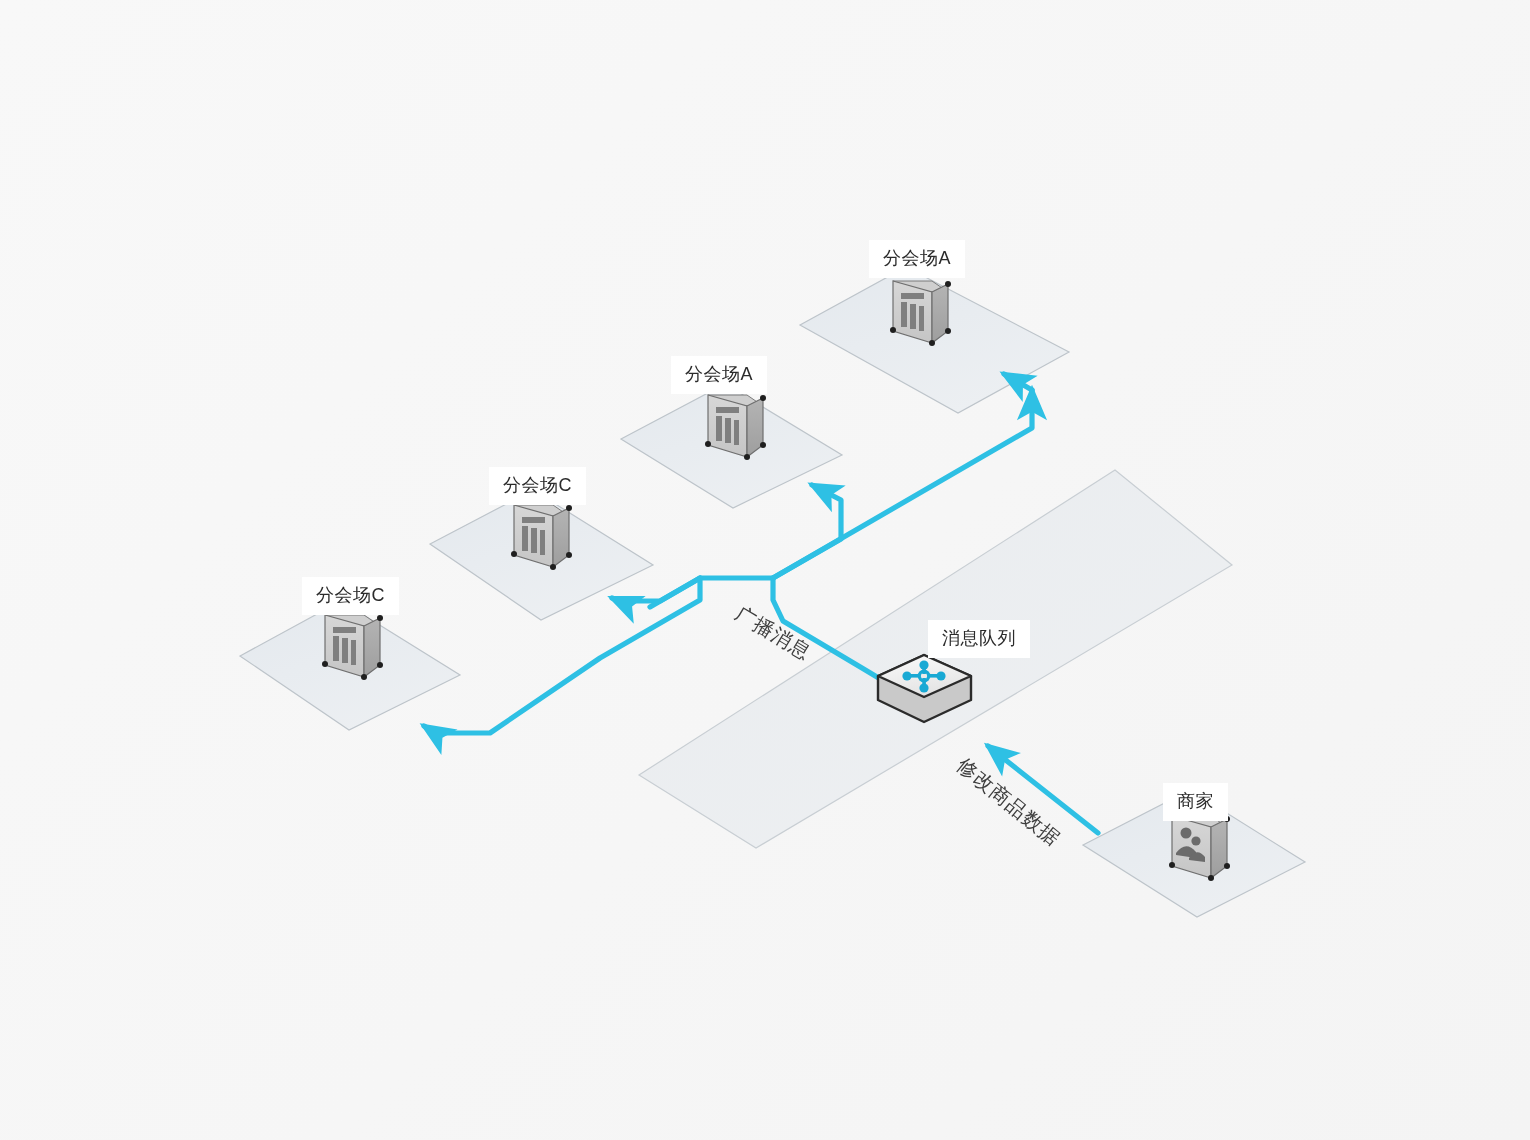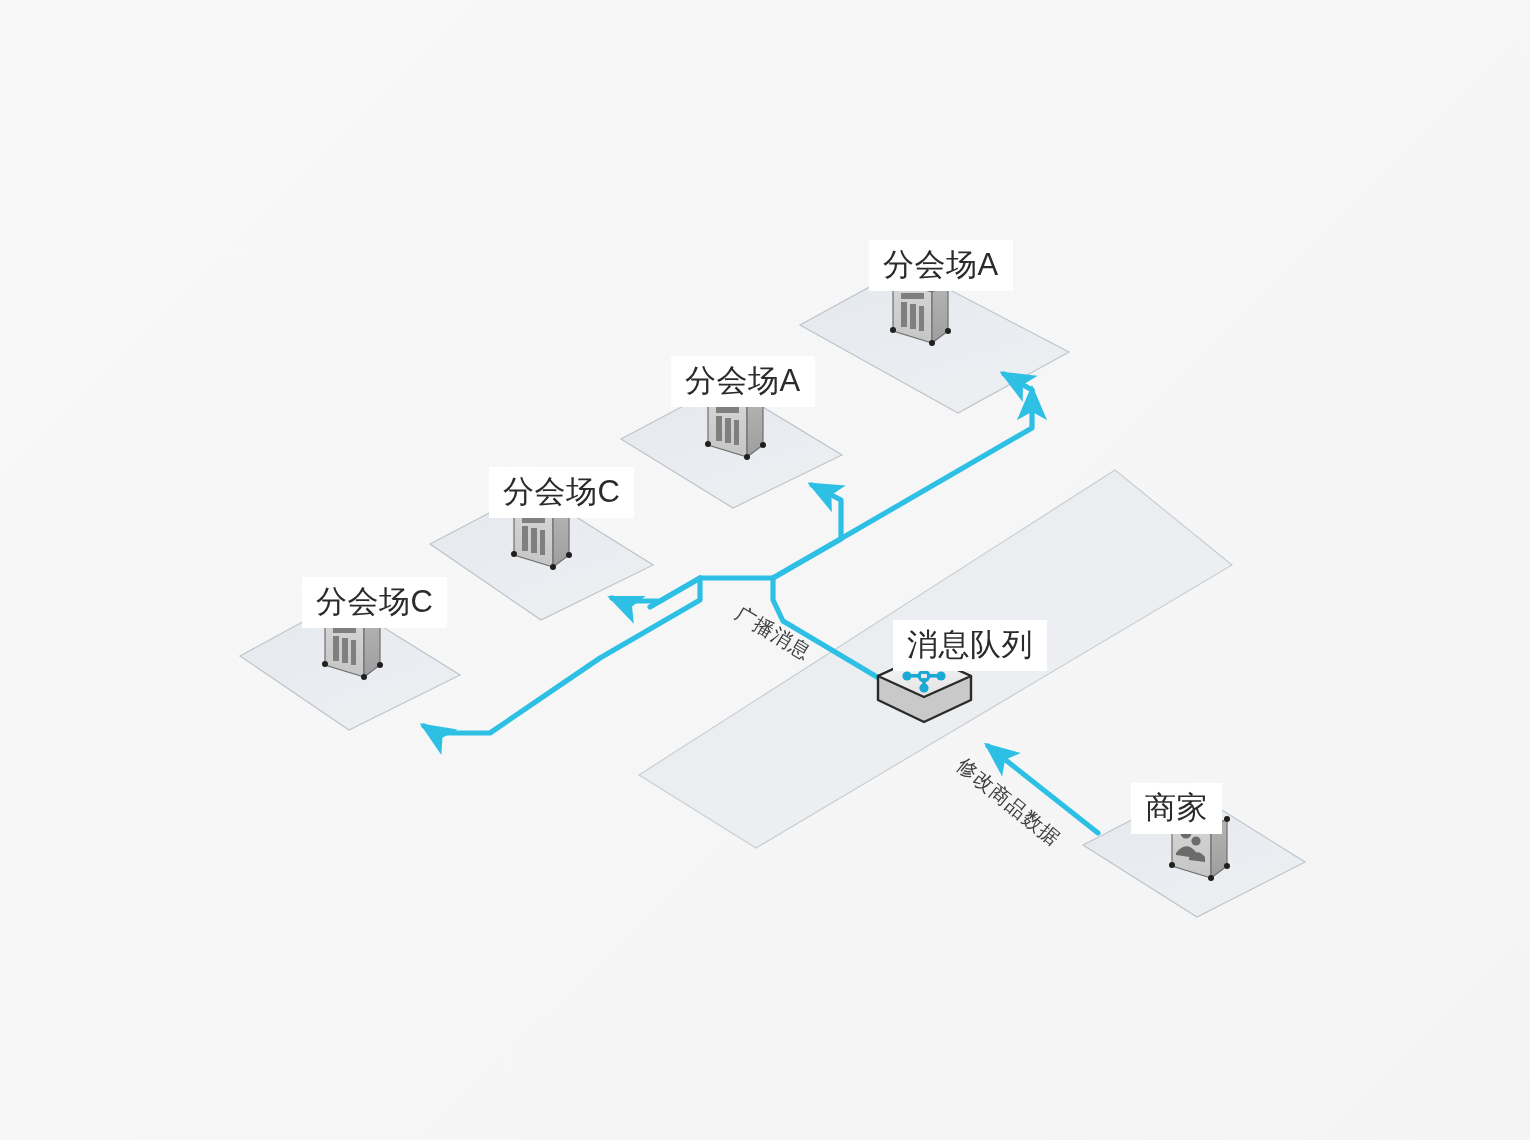--- a/index.html
+++ b/index.html
@@ -24,21 +24,21 @@
   svg.diagram {
     position: absolute;
     left: 0; top: 0;
     width: 1530px;
     height: 1140px;
   }
   .lbl {
     position: absolute;
     background: #ffffff;
     color: #2b2b2b;
-    font-size: 31px;
+    font-size: 18px;
     line-height: 1;
     padding: 9px 14px 11px 14px;
     white-space: nowrap;
     letter-spacing: 0.5px;
     font-family: "Liberation Sans", "DejaVu Sans", sans-serif;
   }
   .elabel {
     position: absolute;
     color: #3d3d3d;
     font-size: 20px;
@@ -211,19 +211,19 @@
         <rect x="922.3" y="678" width="3.6" height="8"></rect>
       </g>
     </g>
 
   </svg>
 
   <div class="lbl" style="left:869px; top:240px;">分会场A</div>
   <div class="lbl" style="left:671px; top:356px;">分会场A</div>
   <div class="lbl" style="left:489px; top:467px;">分会场C</div>
   <div class="lbl" style="left:302px; top:577px;">分会场C</div>
-  <div class="lbl" style="left:893px; top:620px;">消息队列</div>
-  <div class="lbl" style="left:1131px; top:783px;">商家</div>
+  <div class="lbl" style="left:928px; top:620px;">消息队列</div>
+  <div class="lbl" style="left:1163px; top:783px;">商家</div>
 
   <div class="elabel" style="left:744px; top:600px; transform: rotate(31deg); transform-origin: left top;">广播消息</div>
   <div class="elabel" style="left:968px; top:752px; transform: rotate(39deg); transform-origin: left top;">修改商品数据</div>
 
 </div>
 
 </body></html>

